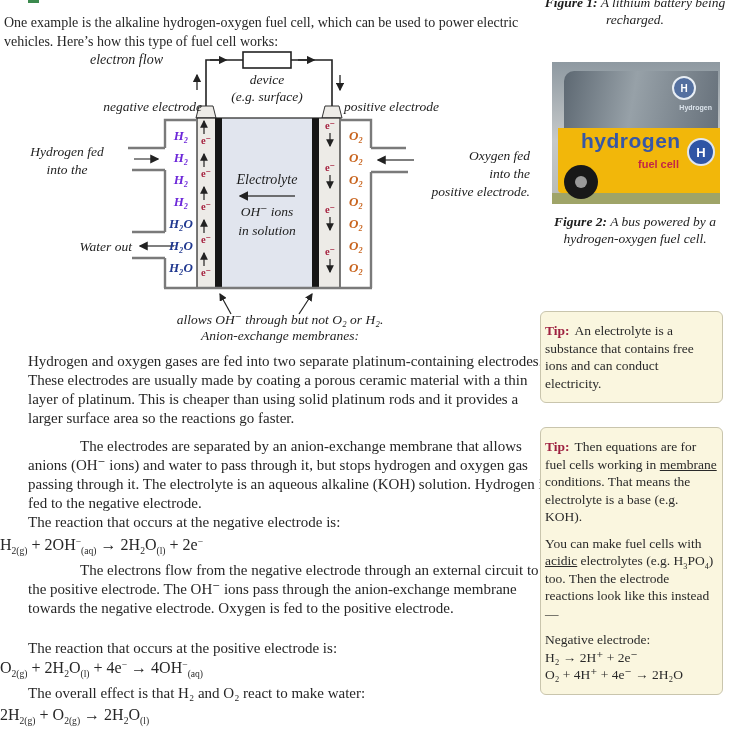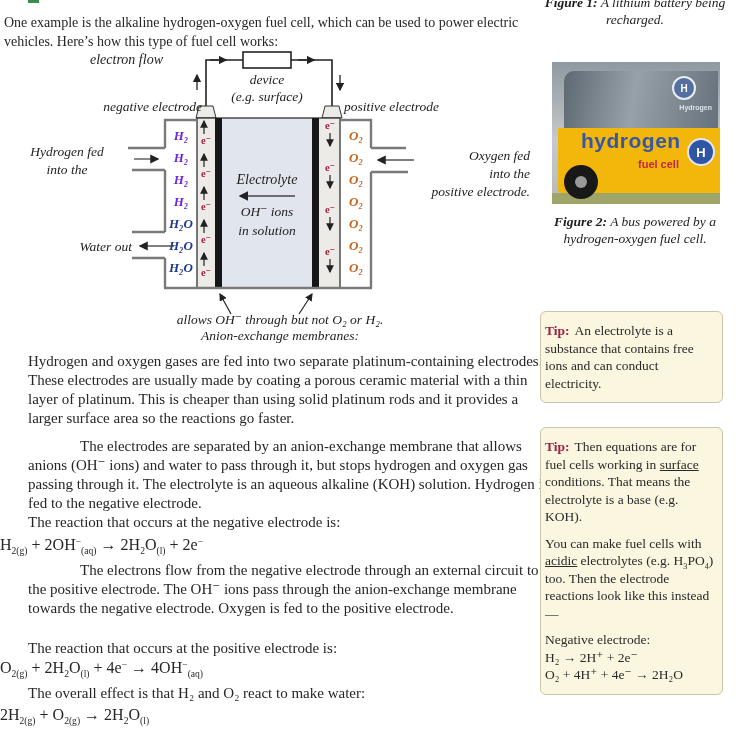--- a/index.html
+++ b/index.html
@@ -208,18 +208,18 @@
 <div class="figcap" style="left:532px;top:213px;">
   <b>Figure 2:</b>
   <span>A bus powered by a hydrogen-oxygen fuel cell.</span>
 </div>
 
 <div class="tip" style="top:311px;">
   <span class="tip-label">Tip:</span><span>An electrolyte is a substance that contains free ions and can conduct electricity.</span>
 </div>
 
 <div class="tip" style="top:427px;">
-  <p><span class="tip-label">Tip:</span><span><span>Then equations are for fuel cells working in </span><u>surface</u><span> conditions.  That means the electrolyte is a base (e.g. KOH).</span></span></p>
+  <p><span class="tip-label">Tip:</span><span><span>Then equations are for fuel cells working in </span><u>membrane</u><span> conditions.  That means the electrolyte is a base (e.g. KOH).</span></span></p>
   <p><span><span>You can make fuel cells with </span><u>acidic</u><span> electrolytes (e.g. H</span><sub>3</sub><span>PO</span><sub>4</sub><span>) too.  Then the electrode reactions look like this instead —</span></span></p>
   <div>Negative electrode:</div>
   <div>H₂ → 2H⁺ + 2e⁻</div>
   <div>O₂ + 4H⁺ + 4e⁻ → 2H₂O</div>
 </div>
 
 </body></html>

